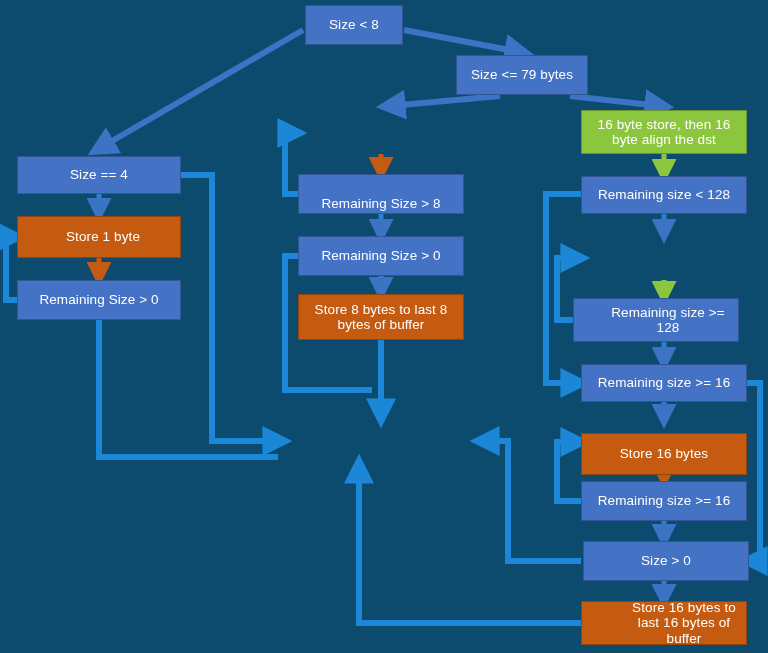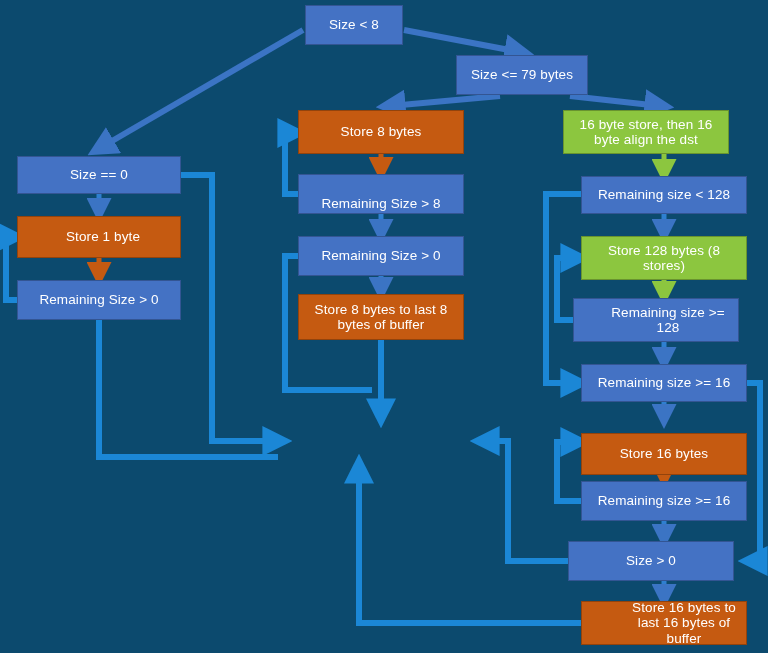--- a/index.html
+++ b/index.html
@@ -162,41 +162,35 @@
       <path class="w" d="M581,623 L359,623 L359,468" marker-end="url(#ah-bl)"></path>
     </g>
   </svg>
 
   <div class="node blue" style="left:305px;top:5px;width:98px;height:40px;">
     <span class="lbl">Size &lt; 8</span>
   </div>
   <div class="node blue" style="left:456px;top:55px;width:132px;height:40px;justify-content:flex-end;">
     <span class="lbl">Size &lt;= 79 bytes</span>
   </div>
-  <div class="node orange" style="left:298px;top:110px;width:166px;height:44px;">
-    <span class="lbl">Store 8 bytes</span>
-  </div>
-  <div class="node green" style="left:563px;top:110px;width:166px;height:44px;">
+  <div class="node green" style="left:581px;top:110px;width:166px;height:44px;">
     <span class="lbl">16 byte store, then 16 byte align the dst</span>
   </div>
   <div class="node blue" style="left:17px;top:156px;width:164px;height:38px;">
-    <span class="lbl">Size == 0</span>
+    <span class="lbl">Size == 4</span>
   </div>
   <div class="node blue" style="left:298px;top:174px;width:166px;height:40px;align-items:flex-end;">
     <span class="lbl">Remaining Size &gt; 8</span>
   </div>
   <div class="node blue" style="left:581px;top:176px;width:166px;height:38px;">
     <span class="lbl">Remaining size &lt; 128</span>
   </div>
   <div class="node orange" style="left:17px;top:216px;width:164px;height:42px;padding-left:12px;">
     <span class="lbl">Store 1 byte</span>
   </div>
-  <div class="node green" style="left:581px;top:236px;width:166px;height:44px;">
-    <span class="lbl">Store 128 bytes (8 stores)</span>
-  </div>
   <div class="node blue" style="left:298px;top:236px;width:166px;height:40px;">
     <span class="lbl">Remaining Size &gt; 0</span>
   </div>
   <div class="node blue" style="left:17px;top:280px;width:164px;height:40px;">
     <span class="lbl">Remaining Size &gt; 0</span>
   </div>
   <div class="node orange" style="left:298px;top:294px;width:166px;height:46px;">
     <span class="lbl">Store 8 bytes to last 8 bytes of buffer</span>
   </div>
   <div class="node blue" style="left:573px;top:298px;width:166px;height:44px;padding-left:28px;">
@@ -204,20 +198,20 @@
   </div>
   <div class="node blue" style="left:581px;top:364px;width:166px;height:38px;">
     <span class="lbl">Remaining size &gt;= 16</span>
   </div>
   <div class="node orange" style="left:581px;top:421px;width:166px;height:42px;margin-top:12px;">
     <span class="lbl">Store 16 bytes</span>
   </div>
   <div class="node blue" style="left:581px;top:481px;width:166px;height:40px;">
     <span class="lbl">Remaining size &gt;= 16</span>
   </div>
-  <div class="node blue" style="left:568px;top:541px;width:166px;height:40px;">
+  <div class="node blue" style="left:583px;top:541px;width:166px;height:40px;">
     <span class="lbl">Size &gt; 0</span>
   </div>
   <div class="node orange" style="left:581px;top:601px;width:166px;height:44px;padding-left:44px;">
     <span class="lbl">Store 16 bytes to last 16 bytes of buffer</span>
   </div>
 
 </div>
 
 </body></html>

